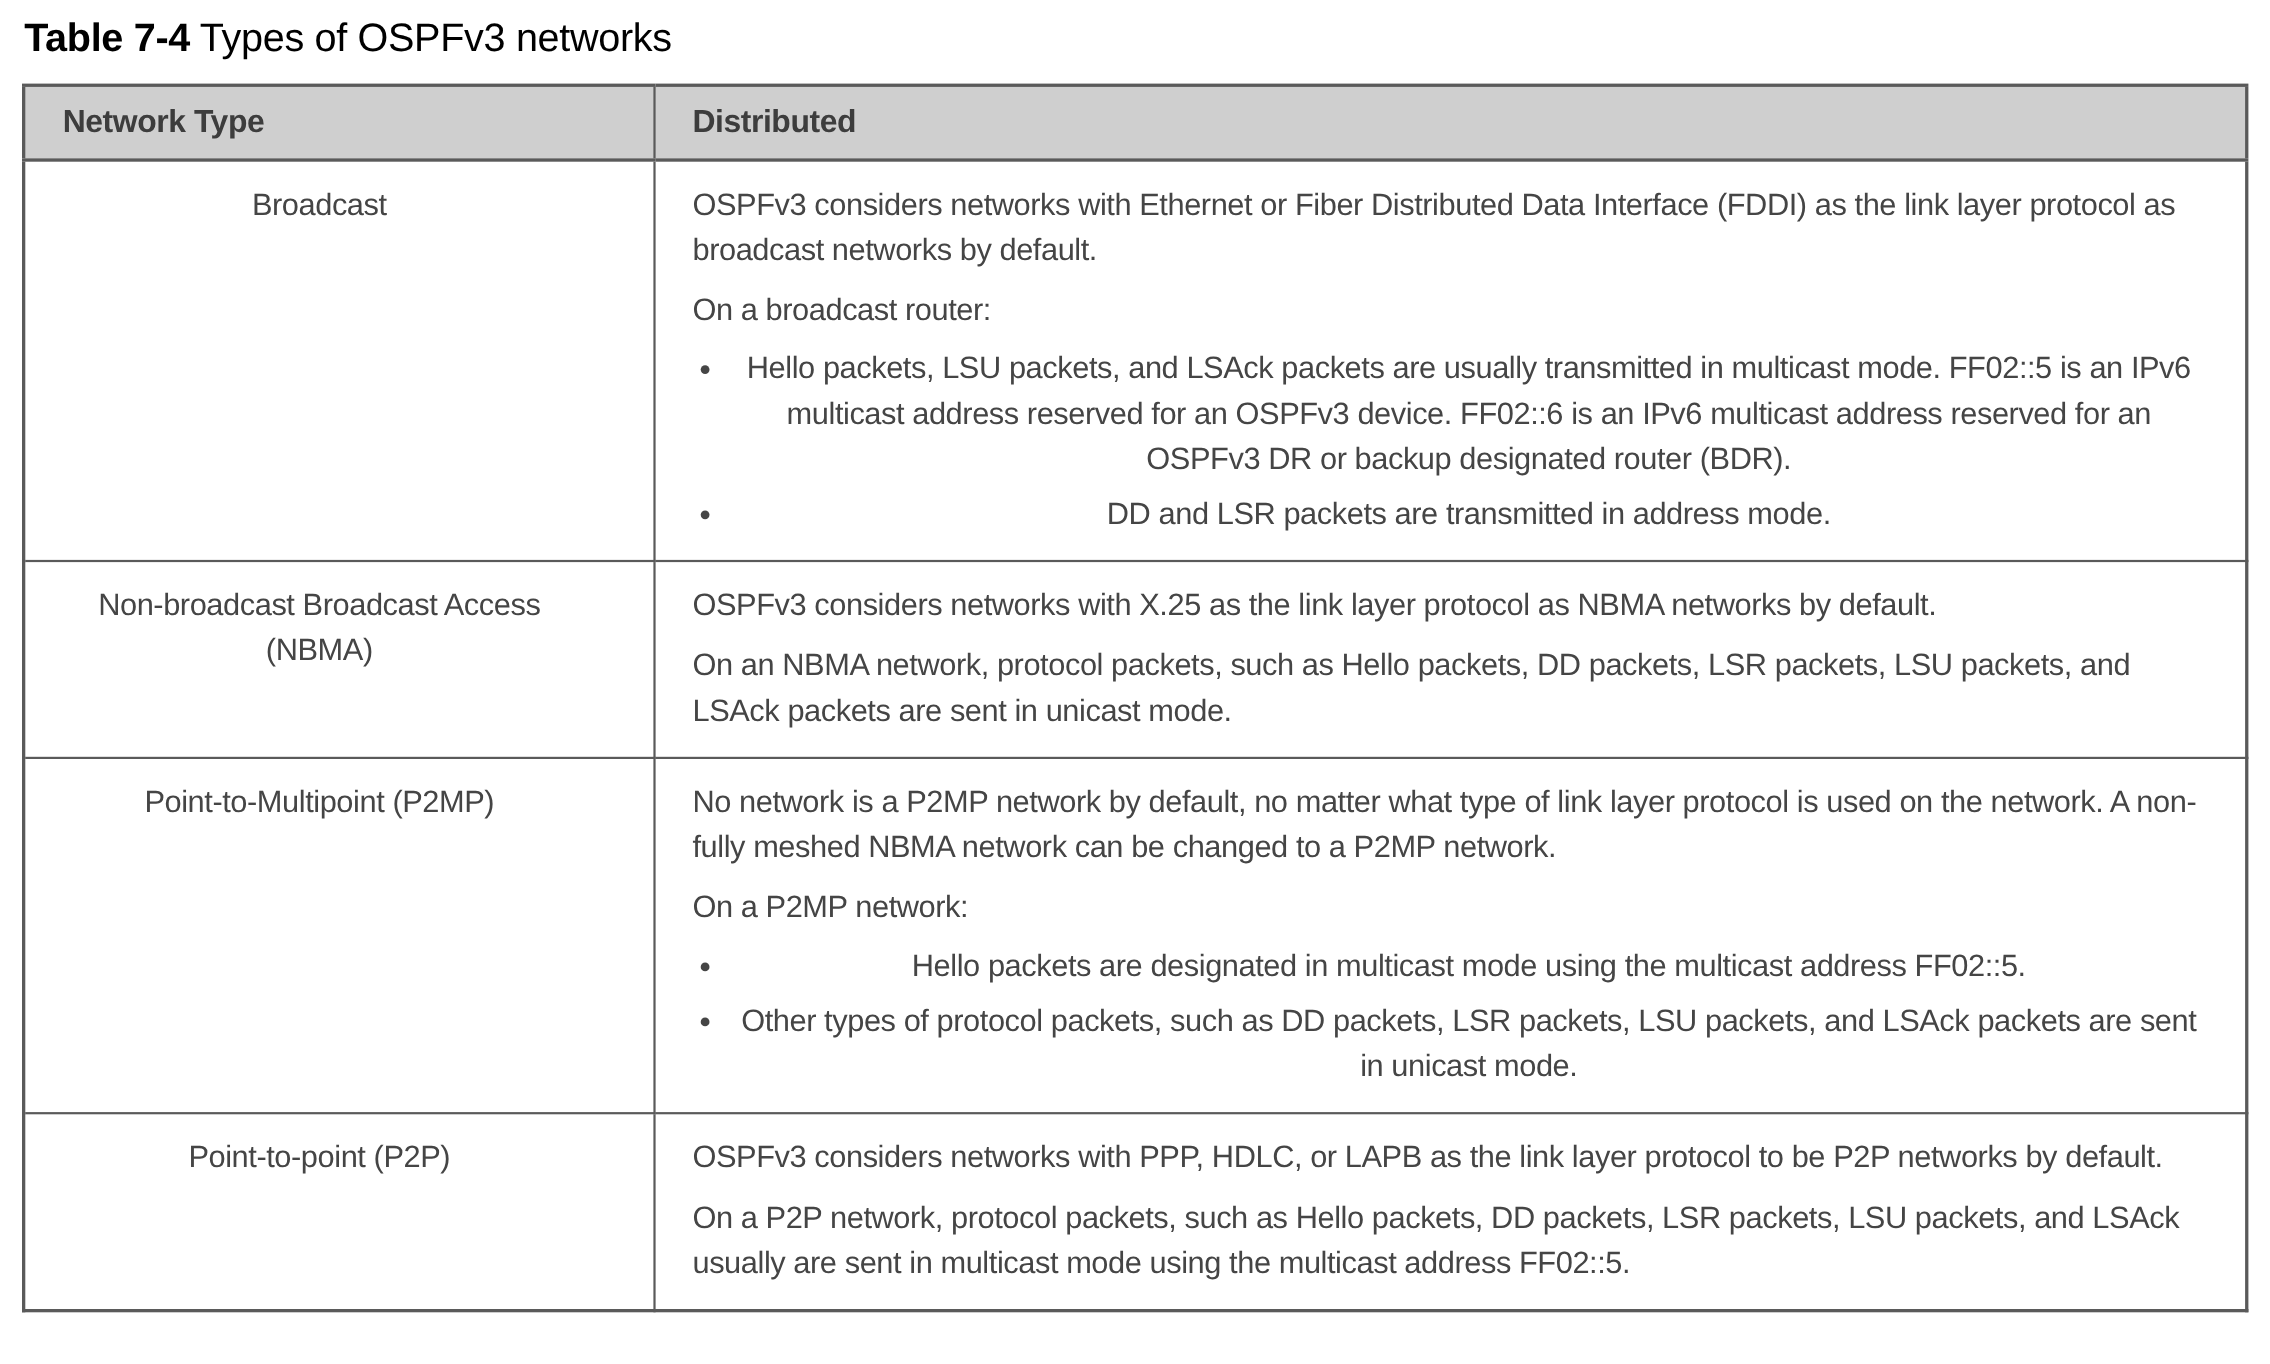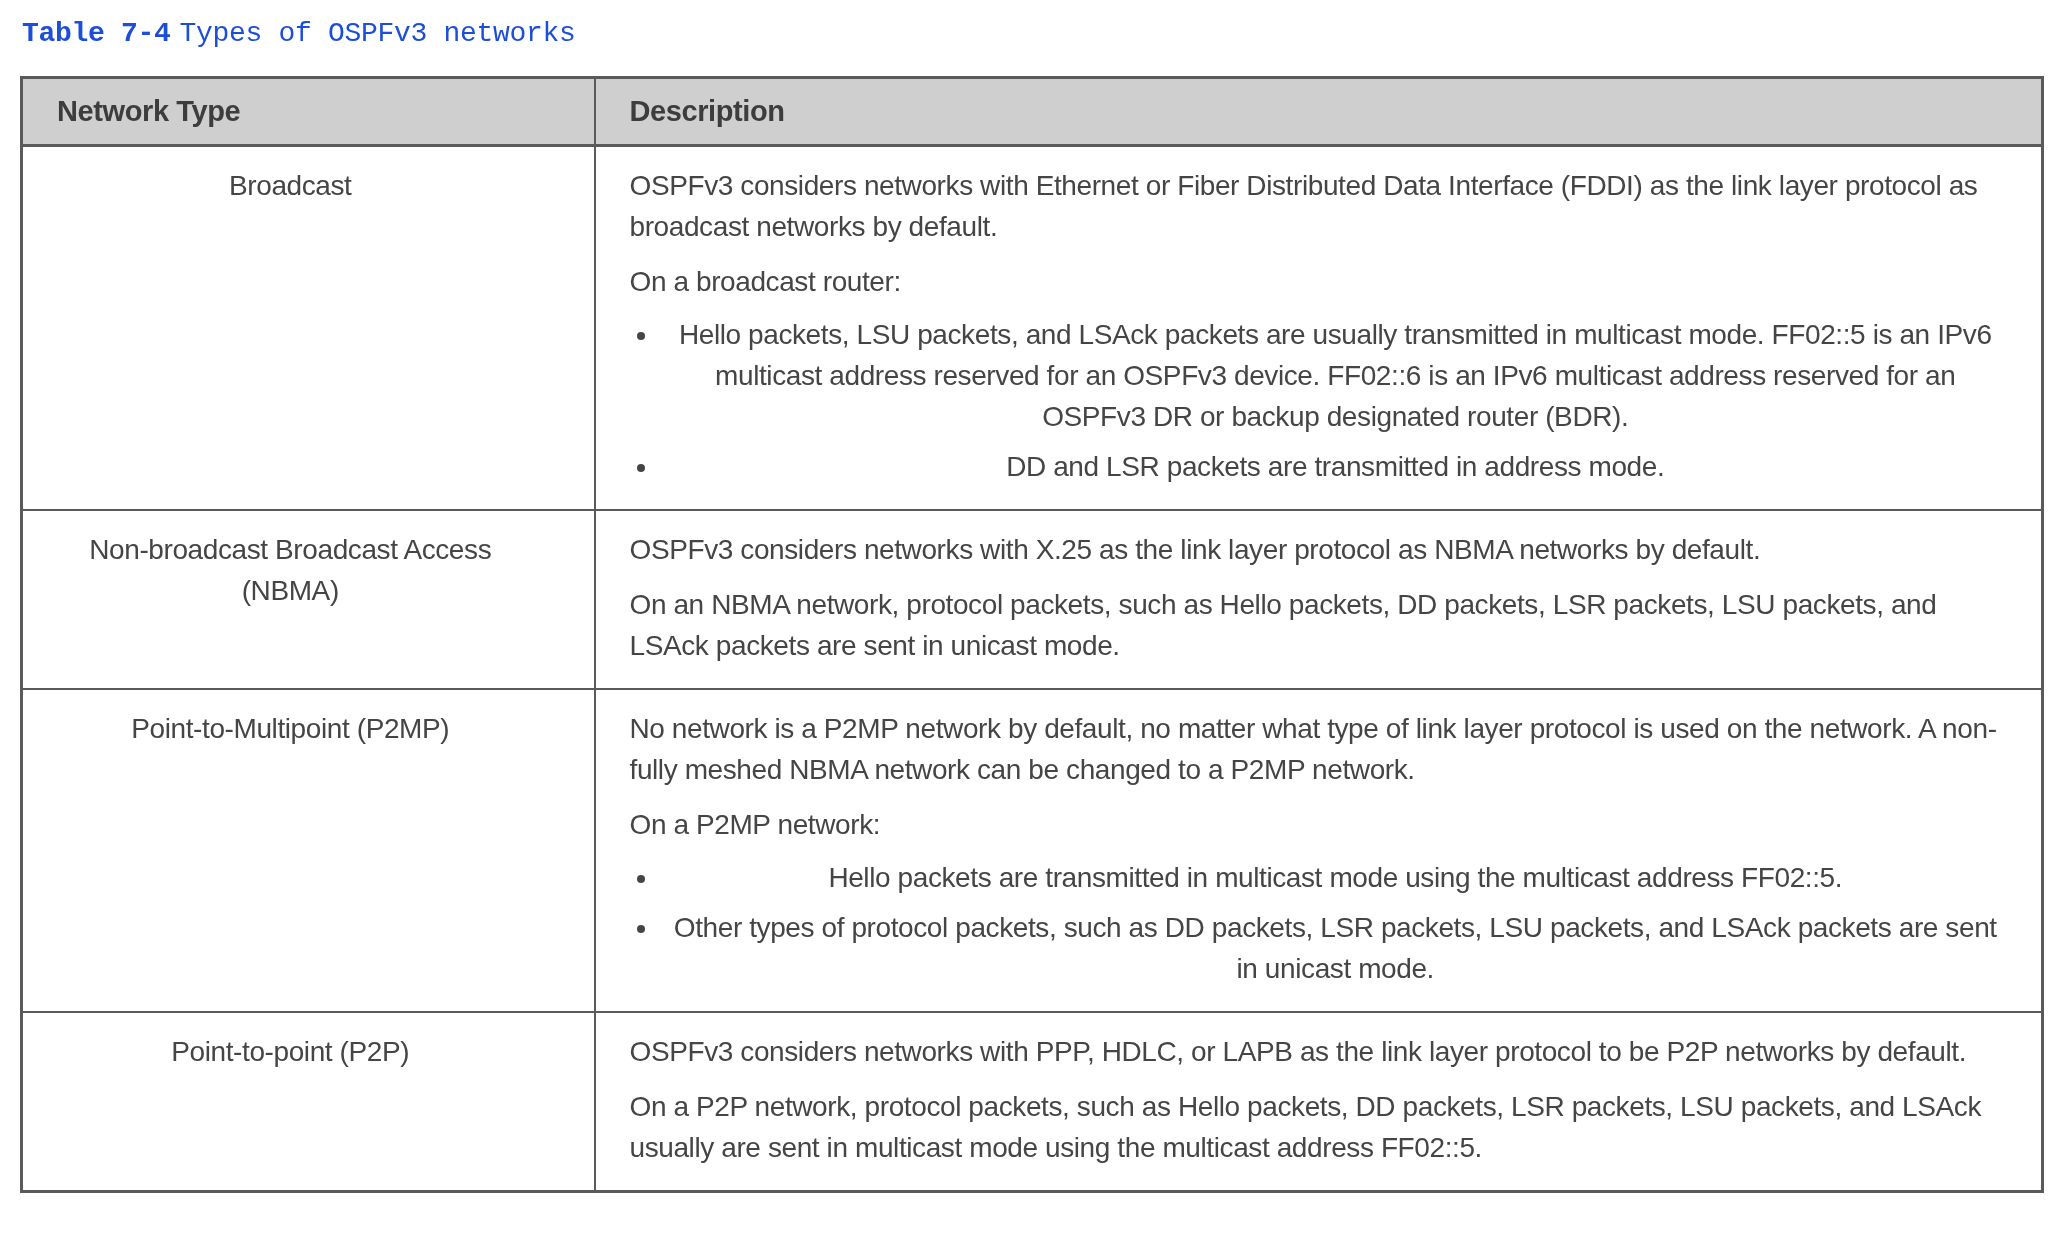--- a/index.html
+++ b/index.html
@@ -9,25 +9,24 @@
   }
   body {
     width: 2064px;
     height: 1240px;
     overflow: hidden;
     font-family: "Liberation Sans", sans-serif;
     color: #454545;
   }
   .caption {
     margin: 16px 0 0 22px;
-    font-size: 28px;
+    font-size: 36px;
     line-height: 36px;
     letter-spacing: -0.3px;
-    color: #1d4ed8;
-    font-family: Liberation Mono, monospace;
+    color: #000000;
   }
   .caption .caption-label {
     font-weight: bold;
     margin-right: 9px;
   }
   table.doc-table {
     margin: 24px 0 0 20px;
     width: 2024px;
     table-layout: fixed;
     border-collapse: collapse;
@@ -86,21 +85,21 @@
 </div>
 
 <table class="doc-table">
   <colgroup>
     <col class="col-type">
     <col class="col-desc">
   </colgroup>
   <thead>
     <tr>
       <th>Network Type</th>
-      <th>Description</th>
+      <th>Distributed</th>
     </tr>
   </thead>
   <tbody>
     <tr>
       <td class="cell-type">Broadcast</td>
       <td class="cell-desc">
         <p>OSPFv3 considers networks with Ethernet or Fiber Distributed Data Interface (FDDI) as the link layer protocol as broadcast networks by default.</p>
         <p>On a broadcast router:</p>
         <ul>
           <li>Hello packets, LSU packets, and LSAck packets are usually transmitted in multicast mode. FF02::5 is an IPv6 multicast address reserved for an OSPFv3 device. FF02::6 is an IPv6 multicast address reserved for an OSPFv3 DR or backup designated router (BDR).</li>
@@ -114,21 +113,21 @@
         <p>OSPFv3 considers networks with X.25 as the link layer protocol as NBMA networks by default.</p>
         <p>On an NBMA network, protocol packets, such as Hello packets, DD packets, LSR packets, LSU packets, and LSAck packets are sent in unicast mode.</p>
       </td>
     </tr>
     <tr>
       <td class="cell-type">Point-to-Multipoint (P2MP)</td>
       <td class="cell-desc">
         <p>No network is a P2MP network by default, no matter what type of link layer protocol is used on the network. A non-fully meshed NBMA network can be changed to a P2MP network.</p>
         <p>On a P2MP network:</p>
         <ul>
-          <li>Hello packets are transmitted in multicast mode using the multicast address FF02::5.</li>
+          <li>Hello packets are designated in multicast mode using the multicast address FF02::5.</li>
           <li>Other types of protocol packets, such as DD packets, LSR packets, LSU packets, and LSAck packets are sent in unicast mode.</li>
         </ul>
       </td>
     </tr>
     <tr>
       <td class="cell-type">Point-to-point (P2P)</td>
       <td class="cell-desc">
         <p>OSPFv3 considers networks with PPP, HDLC, or LAPB as the link layer protocol to be P2P networks by default.</p>
         <p>On a P2P network, protocol packets, such as Hello packets, DD packets, LSR packets, LSU packets, and LSAck usually are sent in multicast mode using the multicast address FF02::5.</p>
       </td>

